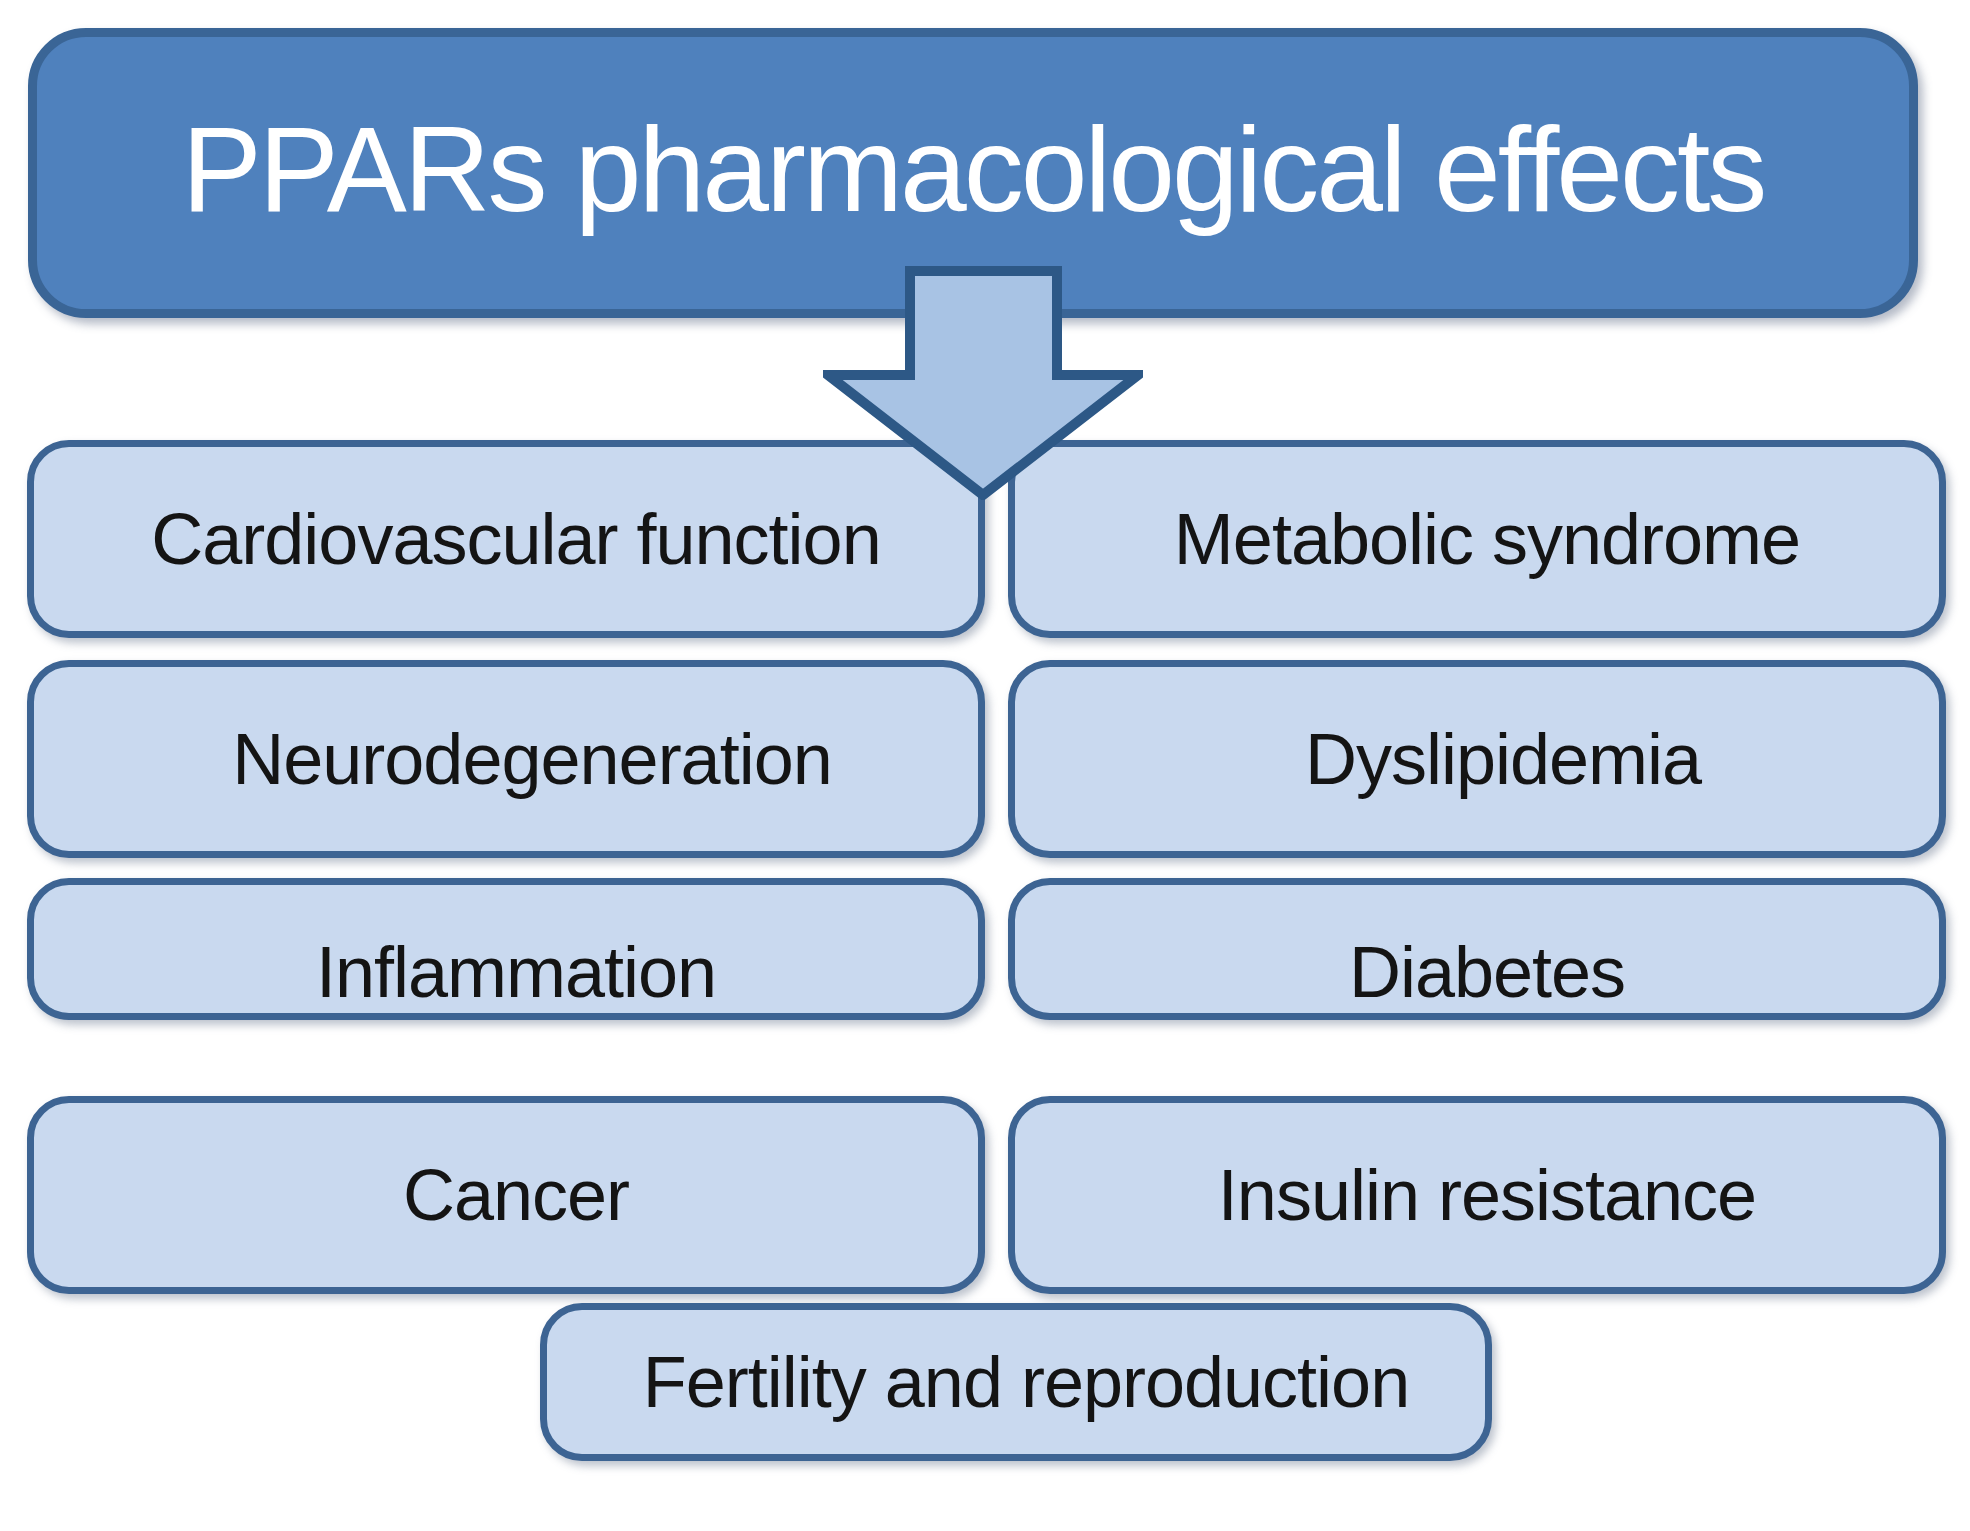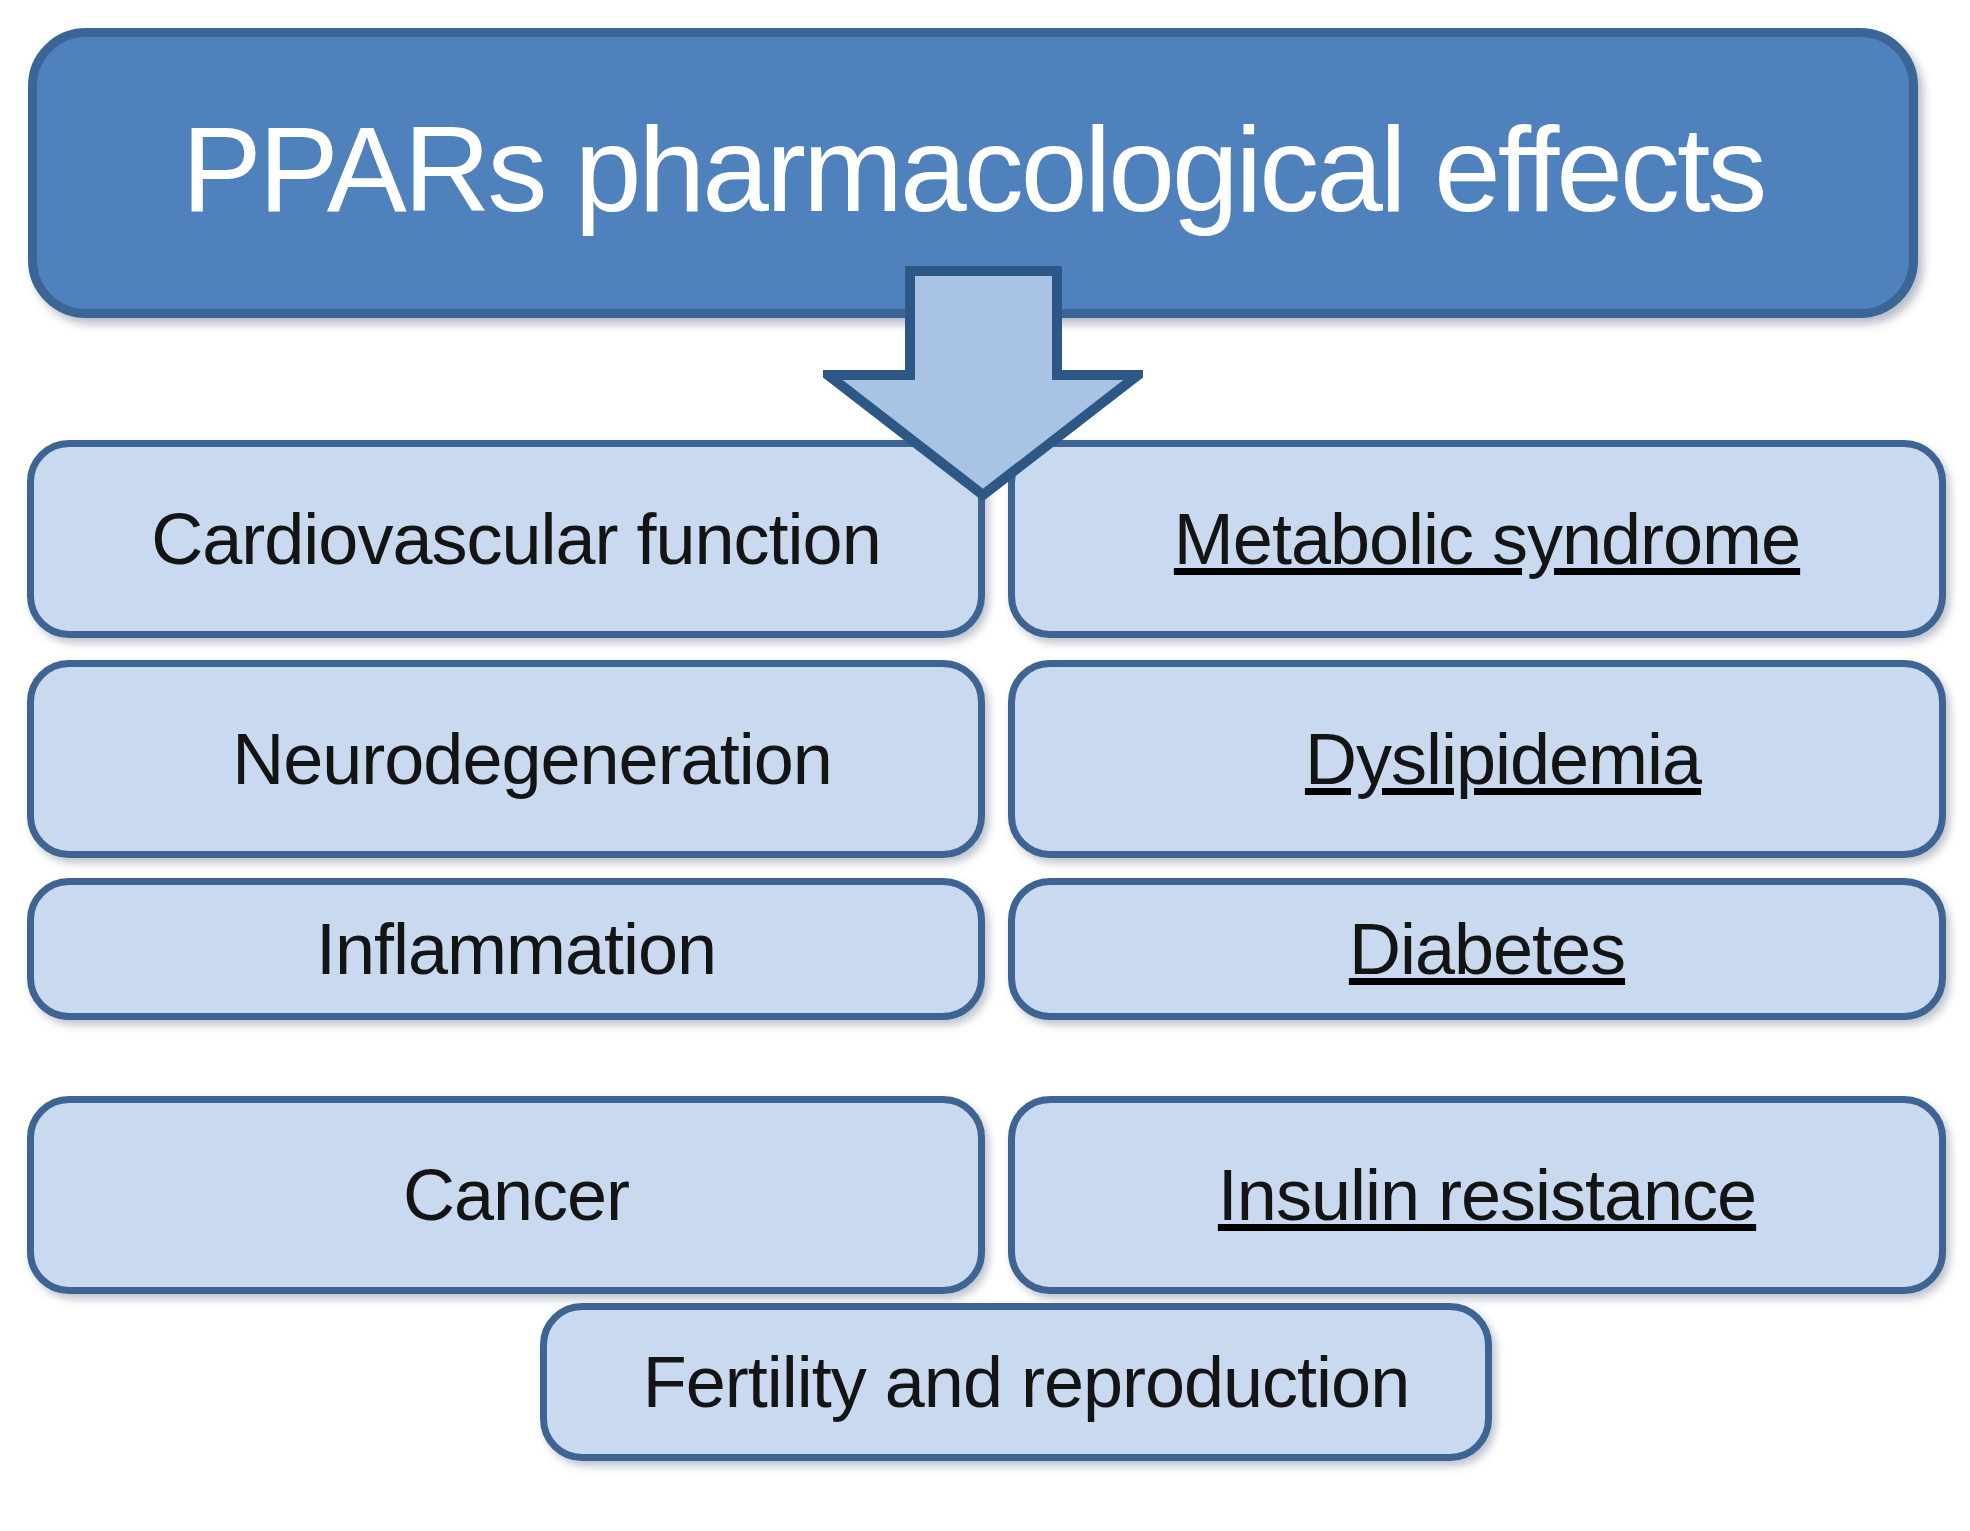--- a/index.html
+++ b/index.html
@@ -60,24 +60,24 @@
   }
   .node-label {
     color: var(--box-text, #141414);
     font-size: 72px;
     letter-spacing: -1px;
     white-space: nowrap;
     margin-left: 20px;
   }
   
   .col-left  { left: 27px;   width: 958px; }
-  .col-right { left: 1008px; width: 938px; text-decoration: underline; }
+  .col-right { left: 1008px; width: 938px; }
   .row-1 { top: 440px;  height: 198px; }
   .row-2 { top: 660px;  height: 198px; padding-left: 32px; }
-  .row-3 { top: 878px;  height: 142px; }
+  .row-3 { top: 878px;  height: 142px; align-items: flex-end; }
   .row-4 { top: 1096px; height: 198px; }
   .node-bottom { left: 540px; top: 1303px; width: 952px; height: 158px; }
 </style>
 </head>
 <body>
 
 <div id="canvas" style="--page-bg: #ffffff; --header-fill: #4f81bd; --header-border: #3a6596; --title-text: #ffffff; --box-fill: #c9d9ef; --box-border: #3d6493; --box-text: #141414;">
 
   <div class="header-box">
     <div class="header-title">PPARs pharmacological effects</div>

